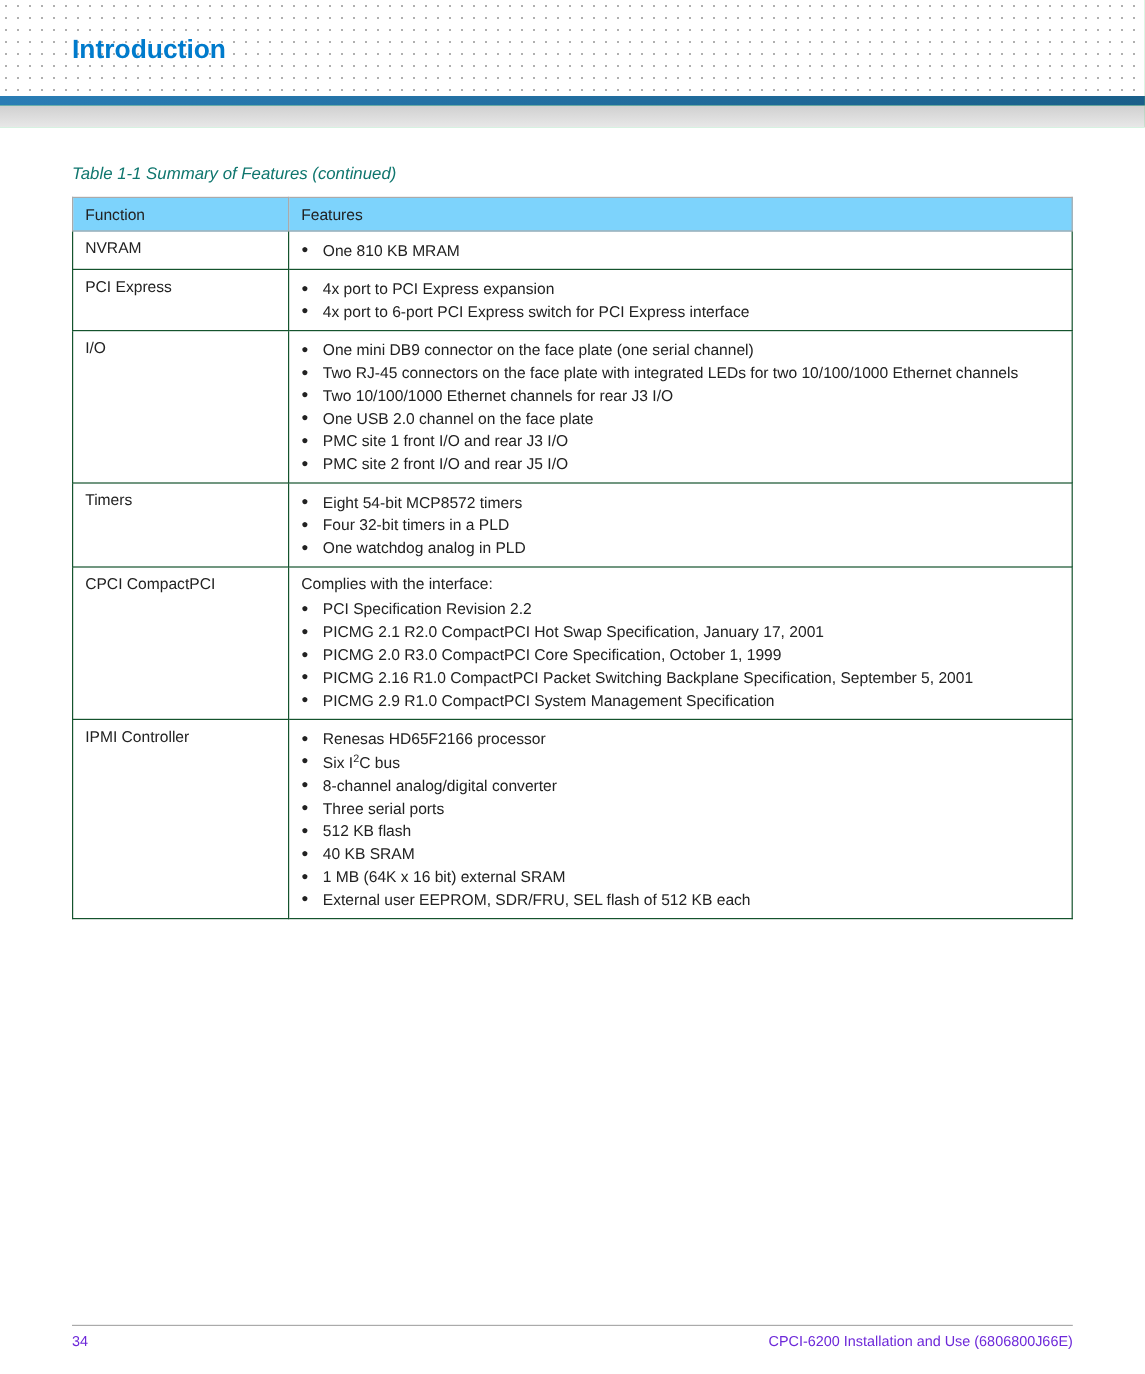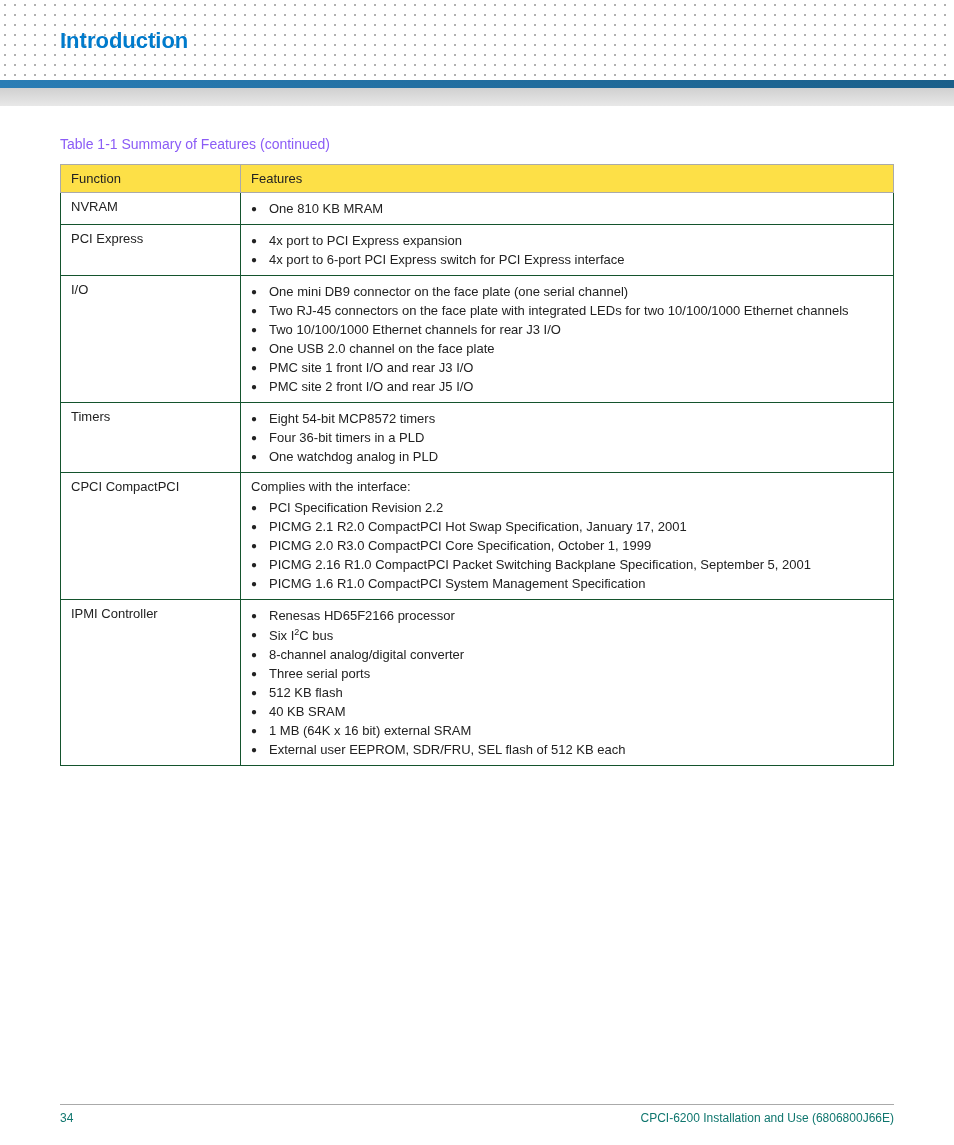--- a/index.html
+++ b/index.html
@@ -48,35 +48,36 @@
       width: 100%;
       margin-bottom: 30px;
     }
 
     
     .content {
       padding: 0 60px 40px 60px;
     }
 
     .table-caption {
-      color: #8b5cf6;
+      font-style: italic;
+      color: #0f766e;
       font-size: 14px;
       margin-bottom: 12px;
     }
 
     
     .features-table {
       width: 100%;
       border-collapse: collapse;
       border: 1px solid #aaa;
       font-size: 13px;
     }
 
     .features-table th {
-      background: #fde047;
+      background: #7dd3fc;
       border: 1px solid #aaa;
       padding: 6px 10px;
       text-align: left;
       font-weight: normal;
     }
 
     .features-table td {
       border: 1px solid #14532d;
       padding: 6px 10px;
       vertical-align: top;
@@ -116,21 +117,21 @@
     }
 
     
     .footer {
       border-top: 1px solid #aaa;
       margin: 0 60px;
       padding-top: 6px;
       display: flex;
       justify-content: space-between;
       font-size: 12px;
-      color: #0f766e;
+      color: #6d28d9;
       position: absolute;
       bottom: 20px;
       left: 0;
       right: 0;
     }
 
     .page-wrapper {
       position: relative;
       min-height: 1145px;
     }
@@ -192,35 +193,35 @@
                 <li>PMC site 1 front I/O and rear J3 I/O</li>
                 <li>PMC site 2 front I/O and rear J5 I/O</li>
               </ul>
             </td>
           </tr>
           <tr>
             <td>Timers</td>
             <td>
               <ul class="feat-list">
                 <li>Eight 54-bit MCP8572 timers</li>
-                <li>Four 36-bit timers in a PLD</li>
+                <li>Four 32-bit timers in a PLD</li>
                 <li>One watchdog analog in PLD</li>
               </ul>
             </td>
           </tr>
           <tr>
             <td>CPCI CompactPCI</td>
             <td>
               <div class="no-bullet-intro">Complies with the interface:</div>
               <ul class="feat-list">
                 <li>PCI Specification Revision 2.2</li>
                 <li>PICMG 2.1 R2.0 CompactPCI Hot Swap Specification, January 17, 2001</li>
                 <li>PICMG 2.0 R3.0 CompactPCI Core Specification, October 1, 1999</li>
                 <li>PICMG 2.16 R1.0 CompactPCI Packet Switching Backplane Specification, September 5, 2001</li>
-                <li>PICMG 1.6 R1.0 CompactPCI System Management Specification</li>
+                <li>PICMG 2.9 R1.0 CompactPCI System Management Specification</li>
               </ul>
             </td>
           </tr>
           <tr>
             <td>IPMI Controller</td>
             <td>
               <ul class="feat-list">
                 <li>Renesas HD65F2166 processor</li>
                 <li>Six I<sup>2</sup>C bus</li>
                 <li>8-channel analog/digital converter</li>

